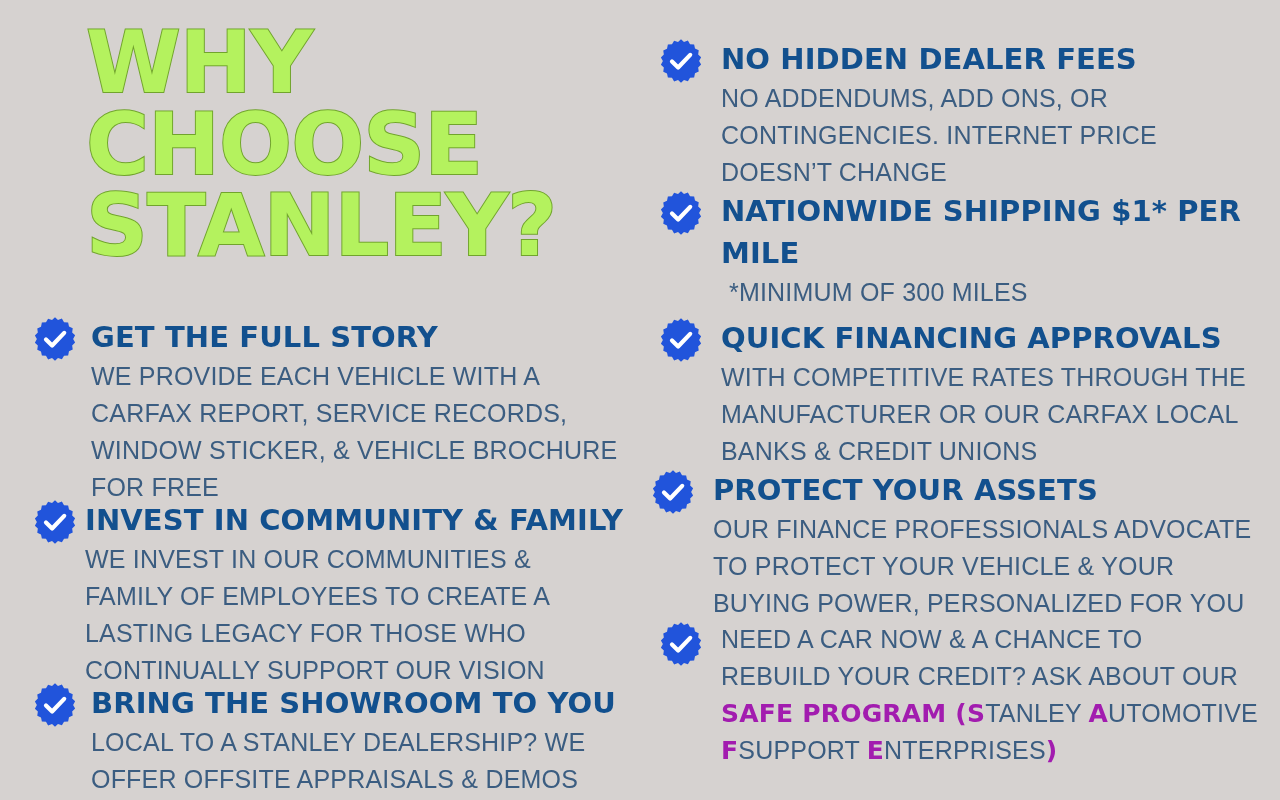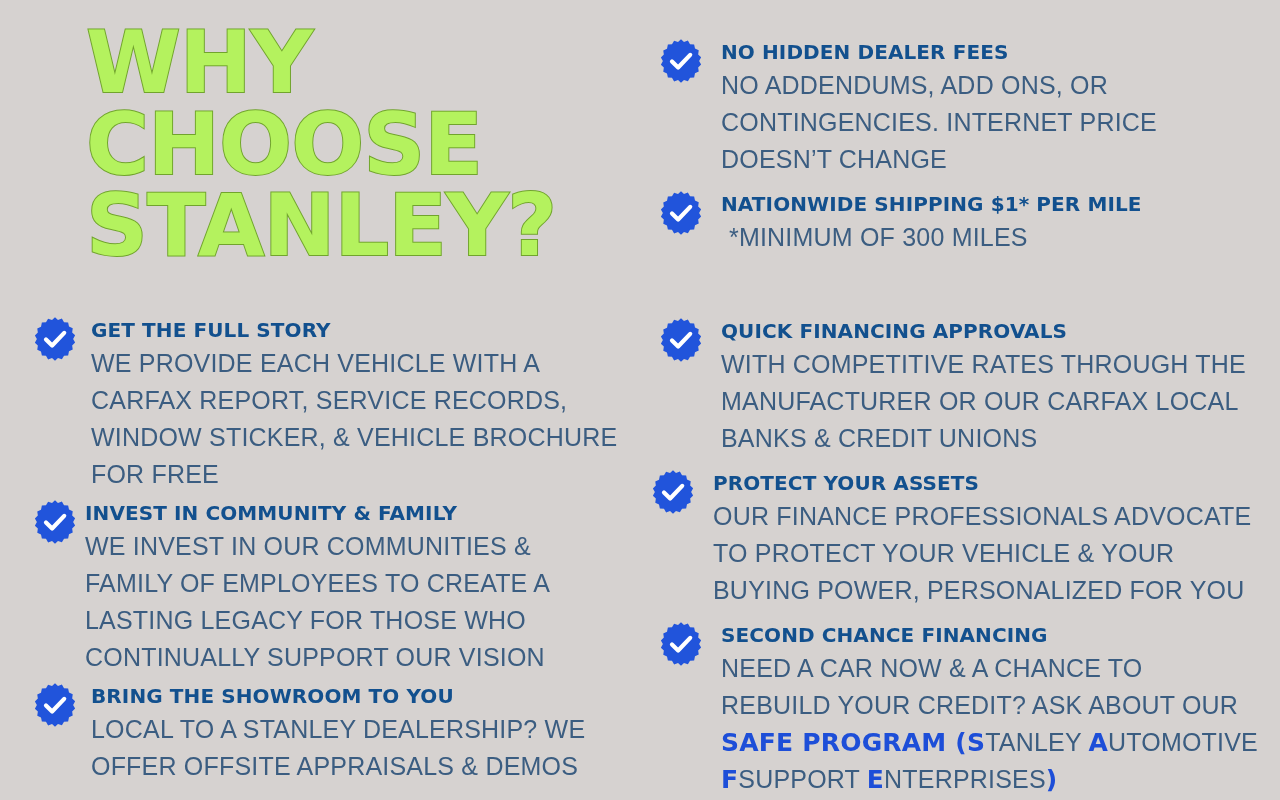--- a/index.html
+++ b/index.html
@@ -69,40 +69,40 @@
   }
   .badge svg { display: block; width: 46px; height: 46px; }
 
   .item-body {
     margin: 0;
     padding: 0;
   }
   .item-head {
     font-family: "DejaVu Sans", sans-serif;
     font-weight: 700;
-    font-size: 20px;
+    font-size: 29px;
     line-height: 1.45;
     letter-spacing: 0.1px;
     color: #12508e;
     margin: 0;
   }
   .item-text {
     font-family: "Liberation Sans", sans-serif;
     font-weight: 400;
     font-size: 25px;
     line-height: 1.48;
     letter-spacing: 0.2px;
     color: #3b5d81;
     margin: 0;
   }
   .item-text b,
   .item-text strong {
     font-family: "DejaVu Sans", sans-serif;
     font-weight: 700;
-    color: #1d4ed8;
+    color: #a21caf;
   }
   .sub-note {
     padding-left: 8px;
   }
 
   
   #item-full-story      { left: 32px;  top: 316px; width: 600px; }
   #item-full-story .item-body  { padding-left: 59px; }
   #item-community       { left: 32px;  top: 499px; width: 600px; }
   #item-community .item-body   { padding-left: 53px; }
@@ -243,21 +243,20 @@
     </div>
 
     <div class="item" id="item-second-chance">
       <span class="badge">
         <svg viewBox="0 0 48 48" aria-hidden="true">
           <path fill="#2154db" d="M24 1.2l3.1 2.9 4.1-1.4 2.2 3.7 4.3.3.9 4.2 3.9 1.9-.6 4.3 3.1 3-2.1 3.8 2.1 3.8-3.1 3 .6 4.3-3.9 1.9-.9 4.2-4.3.3-2.2 3.7-4.1-1.4L24 46.8l-3.1-2.9-4.1 1.4-2.2-3.7-4.3-.3-.9-4.2-3.9-1.9.6-4.3-3.1-3 2.1-3.8-2.1-3.8 3.1-3-.6-4.3 3.9-1.9.9-4.2 4.3-.3 2.2-3.7 4.1 1.4z"></path>
           <path fill="none" stroke="#ffffff" stroke-width="4.4" stroke-linecap="round" stroke-linejoin="round" d="M14.6 24.4l6.4 6.3 12.6-13.1"></path>
         </svg>
       </span>
       <div class="item-body">
-        <div class="item-head">SECOND CHANCE FINANCING</div>
         <div class="item-text">NEED A CAR NOW &amp; A CHANCE TO</div>
         <div class="item-text">REBUILD YOUR CREDIT?  ASK ABOUT OUR</div>
         <div class="item-text"><b>SAFE PROGRAM (S</b><span>TANLEY </span><b>A</b><span>UTOMOTIVE</span></div>
         <div class="item-text"><b>F</b><span>SUPPORT </span><b>E</b><span>NTERPRISES</span><b>)</b></div>
       </div>
     </div>
 
   </div>
 </div>
 

